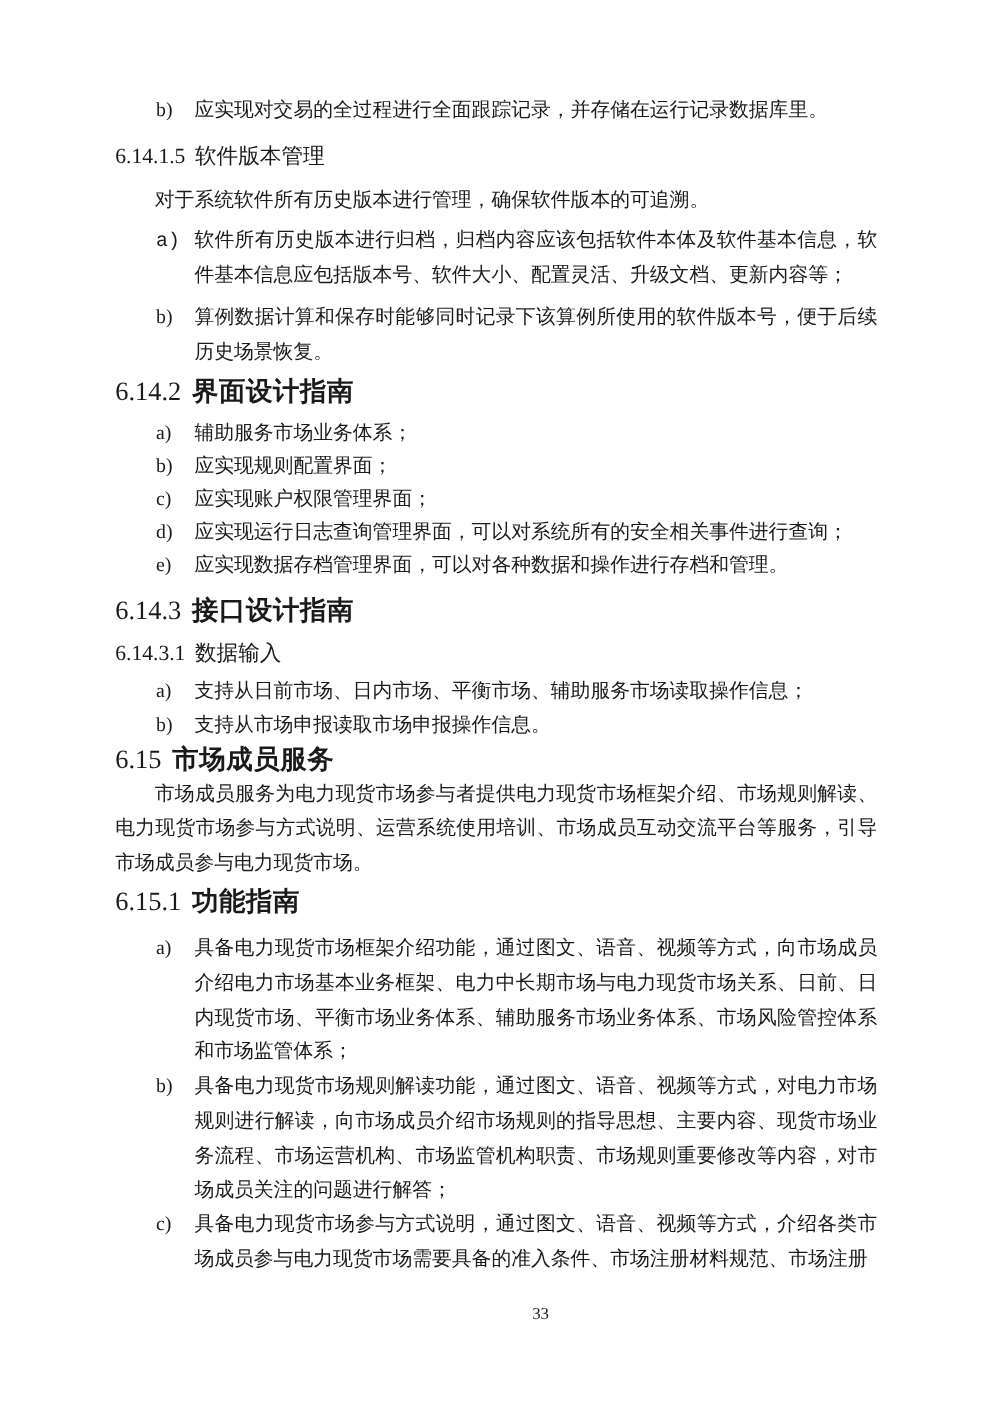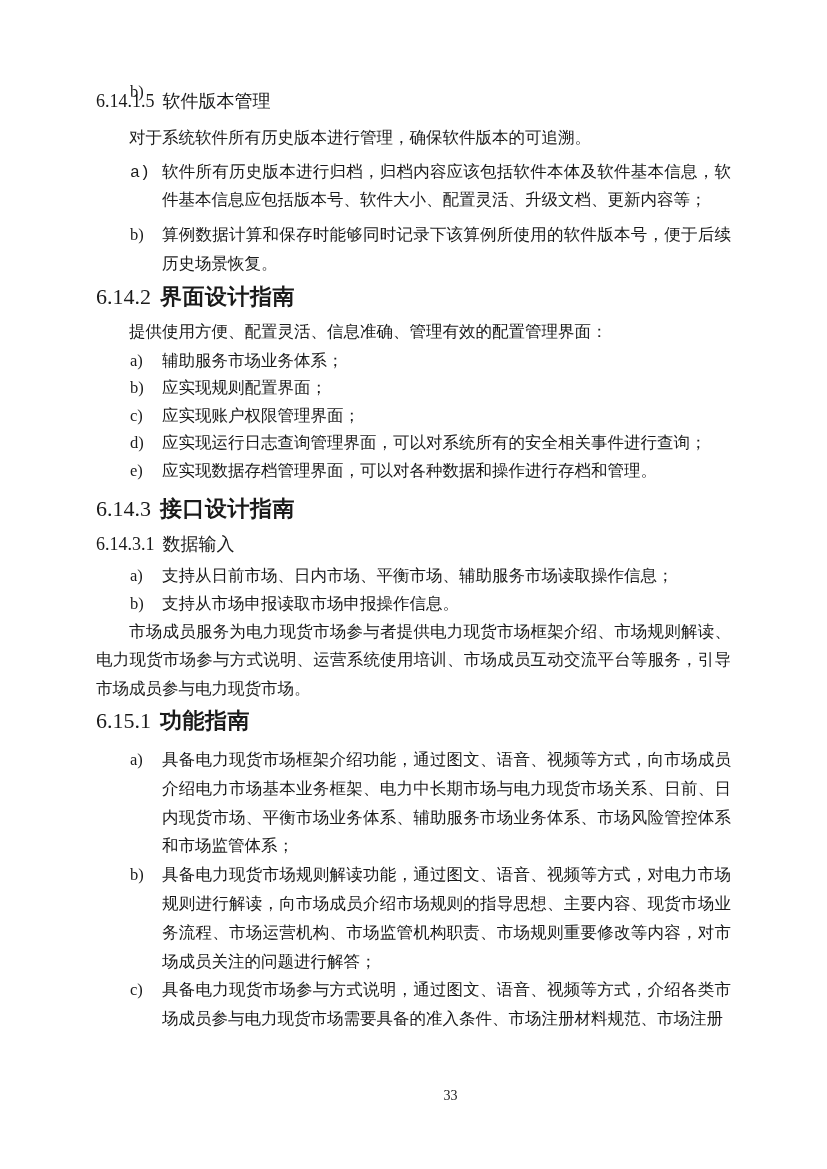--- a/index.html
+++ b/index.html
@@ -66,20 +66,21 @@
     padding-left: 37px;
   }
 </style>
 </head>
 <body>
 
 <div class="page">
 
   <div class="li mb9">
     <span class="marker">b)</span>
+    <span>应实现对交易的全过程进行全面跟踪记录，并存储在运行记录数据库里。</span>
   </div>
 
   <div class="h-plain mb9">
     <span class="h-num">6.14.1.5</span><span class="h-title">软件版本管理</span>
   </div>
 
   <div class="para mb5">对于系统软件所有历史版本进行管理，确保软件版本的可追溯。</div>
 
   <div class="li mb5">
     <span class="marker">a)</span>
@@ -88,21 +89,20 @@
 
   <div class="li mb2">
     <span class="marker">b)</span>
     <span>算例数据计算和保存时能够同时记录下该算例所使用的软件版本号，便于后续历史场景恢复。</span>
   </div>
 
   <div class="h h-bold mt3 mb6">
     <span class="h-num">6.14.2</span><span class="h-title">界面设计指南</span>
   </div>
 
-  <div class="para">提供使用方便、配置灵活、信息准确、管理有效的配置管理界面：</div>
 
   <div class="li compact">
     <span class="marker">a)</span>
     <span>辅助服务市场业务体系；</span>
   </div>
 
   <div class="li compact">
     <span class="marker">b)</span>
     <span>应实现规则配置界面；</span>
   </div>
@@ -133,20 +133,23 @@
   <div class="li compact">
     <span class="marker">a)</span>
     <span>支持从日前市场、日内市场、平衡市场、辅助服务市场读取操作信息；</span>
   </div>
 
   <div class="li compact">
     <span class="marker">b)</span>
     <span>支持从市场申报读取市场申报操作信息。</span>
   </div>
 
+  <div class="h h-bold">
+    <span class="h-num">6.15</span><span class="h-title">市场成员服务</span>
+  </div>
 
   <div class="para">市场成员服务为电力现货市场参与者提供电力现货市场框架介绍、市场规则解读、电力现货市场参与方式说明、运营系统使用培训、市场成员互动交流平台等服务，引导市场成员参与电力现货市场。</div>
 
   <div class="h h-bold mt2 mb10">
     <span class="h-num">6.15.1</span><span class="h-title">功能指南</span>
   </div>
 
   <div class="li">
     <span class="marker">a)</span>
     <span>具备电力现货市场框架介绍功能，通过图文、语音、视频等方式，向市场成员介绍电力市场基本业务框架、电力中长期市场与电力现货市场关系、日前、日内现货市场、平衡市场业务体系、辅助服务市场业务体系、市场风险管控体系和市场监管体系；</span>

